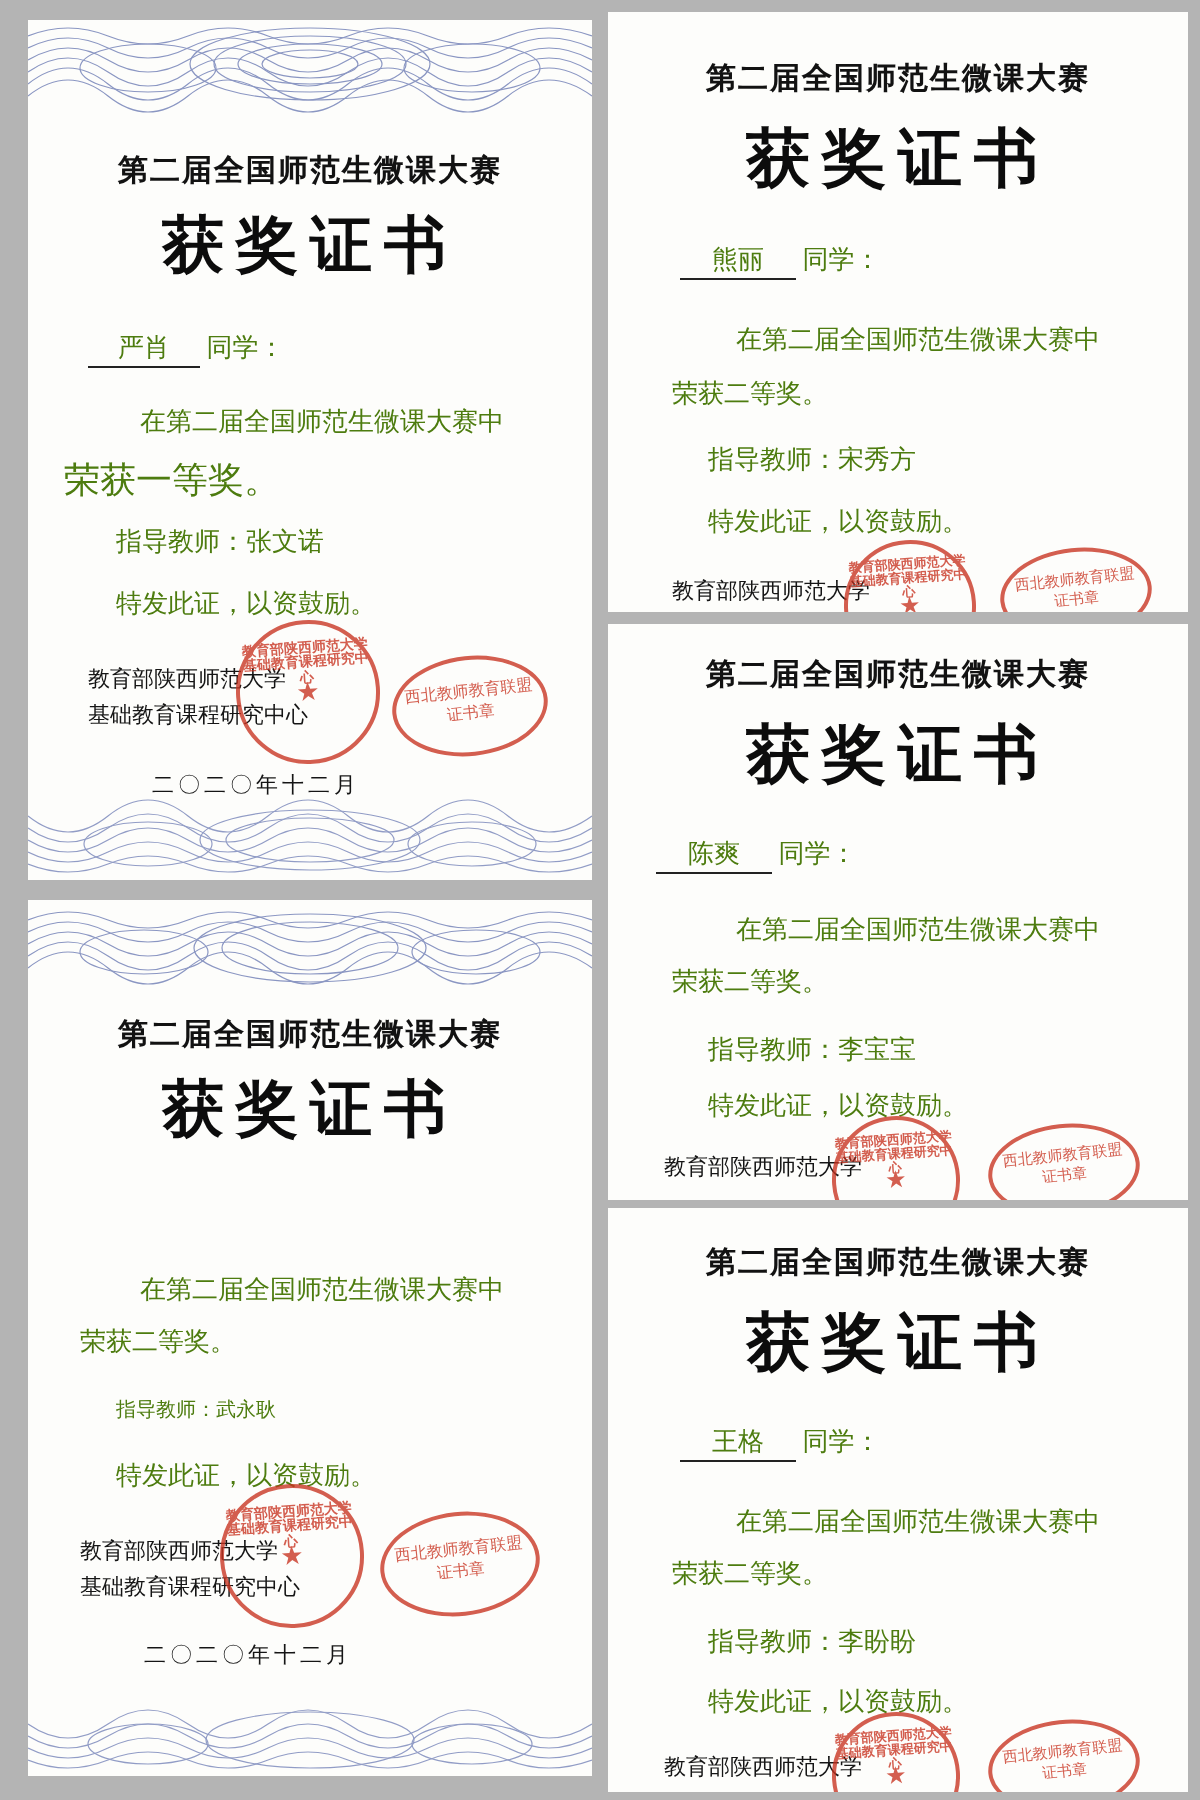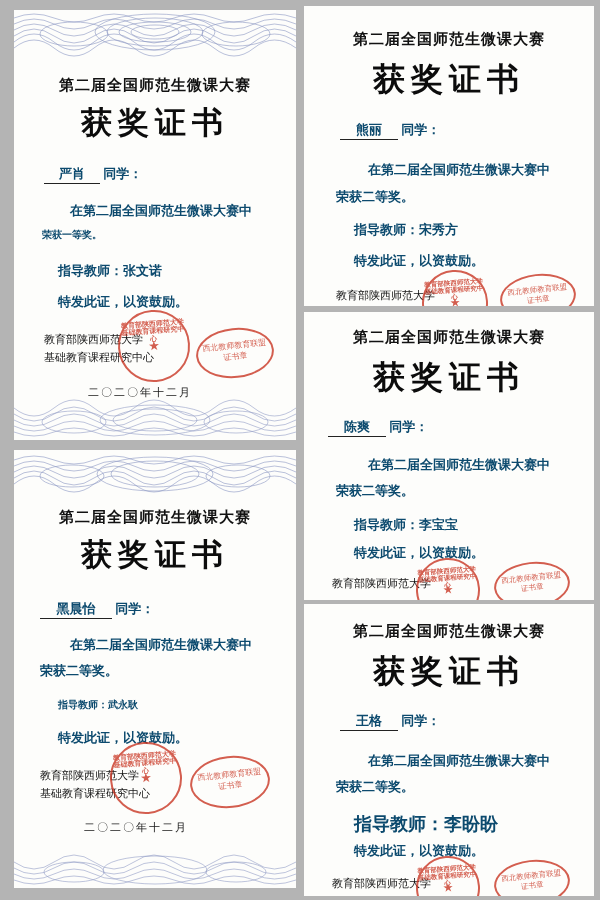--- a/index.html
+++ b/index.html
@@ -46,23 +46,22 @@
     white-space: nowrap;
   }
   .cert-heading {
     text-align: center;
     font-weight: bold;
     color: #0c0c0c;
     font-family: "DejaVu Serif", serif;
     letter-spacing: 6px;
   }
   .row {
-    color: #0c4a6e;
+    color: #4d7c0f;
     white-space: nowrap;
-    font-weight: bold;
   }
   .name {
     display: inline-block;
     border-bottom: 1px solid #222;
     text-align: center;
     font-family: "DejaVu Serif", serif;
   }
 
   
   .seal {
@@ -97,21 +96,20 @@
   .footer-org {
     color: #151515;
     text-align: center;
     white-space: nowrap;
   }
   .date-line {
     color: #151515;
     text-align: center;
     letter-spacing: 2px;
     white-space: nowrap;
-    margin-left: 12px;
   }
 
   
   
   #cert-1 { left: 14px;  top: 10px;  width: 282px; height: 430px; }
   
   #cert-2 { left: 14px;  top: 450px; width: 282px; height: 438px; }
   
   #cert-3 { left: 304px; top: 6px;   width: 290px; height: 300px; }
   #cert-4 { left: 304px; top: 312px; width: 290px; height: 288px; }
@@ -155,21 +153,21 @@
 
     <div class="cert-title" style="position:absolute;left:0;right:0;top:66px;font-size:15px">第二届全国师范生微课大赛</div>
     <div class="cert-heading" style="position:absolute;left:0;right:0;top:92px;font-size:31px">获奖证书</div>
 
     <div class="row" style="position:absolute;left:30px;top:155px;font-size:13px">
       <span class="name" style="width:56px">严肖</span>
       <span>同学：</span>
     </div>
 
     <div class="row" style="position:absolute;left:56px;top:192px;font-size:13px">在第二届全国师范生微课大赛中</div>
-    <div class="row" style="position:absolute;left:28px;top:218px;font-size:10px">荣获一等奖。</div>
+    <div class="row" style="position:absolute;left:18px;top:218px;font-size:18px">荣获一等奖。</div>
 
     <div class="row" style="position:absolute;left:44px;top:252px;font-size:13px">
       <span>指导教师：</span><span>张文诺</span>
     </div>
     <div class="row" style="position:absolute;left:44px;top:283px;font-size:13px">特发此证，以资鼓励。</div>
 
     <div class="footer-org" style="position:absolute;left:30px;top:322px;font-size:11px">教育部陕西师范大学</div>
     <div class="footer-org" style="position:absolute;left:30px;top:340px;font-size:11px">基础教育课程研究中心</div>
     <div class="date-line" style="position:absolute;left:62px;top:375px;font-size:11px">二〇二〇年十二月</div>
 
@@ -205,24 +203,20 @@
         <path d="M0,32 Q20,46 40,32 T80,32 T120,32 T160,32 T200,32 T240,32 T282,32"></path>
         <ellipse cx="141" cy="40" rx="52" ry="14"></ellipse>
         <ellipse cx="60" cy="42" rx="30" ry="10"></ellipse>
         <ellipse cx="222" cy="42" rx="30" ry="10"></ellipse>
       </g>
     </svg>
 
     <div class="cert-title" style="position:absolute;left:0;right:0;top:58px;font-size:15px">第二届全国师范生微课大赛</div>
     <div class="cert-heading" style="position:absolute;left:0;right:0;top:84px;font-size:31px">获奖证书</div>
 
-    <div class="row" style="position:absolute;left:26px;top:150px;font-size:13px">
-      <span class="name" style="width:72px">黑晨怡</span>
-      <span>同学：</span>
-    </div>
 
     <div class="row" style="position:absolute;left:56px;top:186px;font-size:13px">在第二届全国师范生微课大赛中</div>
     <div class="row" style="position:absolute;left:26px;top:212px;font-size:13px">荣获二等奖。</div>
 
     <div class="row" style="position:absolute;left:44px;top:248px;font-size:10px">
       <span>指导教师：</span><span>武永耿</span>
     </div>
     <div class="row" style="position:absolute;left:44px;top:279px;font-size:13px">特发此证，以资鼓励。</div>
 
     <div class="footer-org" style="position:absolute;left:26px;top:318px;font-size:11px">教育部陕西师范大学</div>
@@ -302,21 +296,21 @@
     <div class="cert-heading" style="position:absolute;left:0;right:0;top:46px;font-size:32px">获奖证书</div>
 
     <div class="row" style="position:absolute;left:36px;top:108px;font-size:13px">
       <span class="name" style="width:58px">王格</span>
       <span>同学：</span>
     </div>
 
     <div class="row" style="position:absolute;left:64px;top:148px;font-size:13px">在第二届全国师范生微课大赛中</div>
     <div class="row" style="position:absolute;left:32px;top:174px;font-size:13px">荣获二等奖。</div>
 
-    <div class="row" style="position:absolute;left:50px;top:208px;font-size:18px">
+    <div class="row" style="position:absolute;left:50px;top:208px;font-size:13px">
       <span>指导教师：</span><span>李盼盼</span>
     </div>
     <div class="row" style="position:absolute;left:50px;top:238px;font-size:13px">特发此证，以资鼓励。</div>
 
     <div class="footer-org" style="position:absolute;left:28px;top:272px;font-size:11px">教育部陕西师范大学</div>
 
     <div class="seal" style="left:112px;top:252px;width:64px;height:64px;font-size:6.5px;padding-top:8px">
       <span class="star" style="font-size:12px">★</span>
       <span class="seal-t1">教育部陕西师范大学基础教育课程研究中心</span>
     </div>

